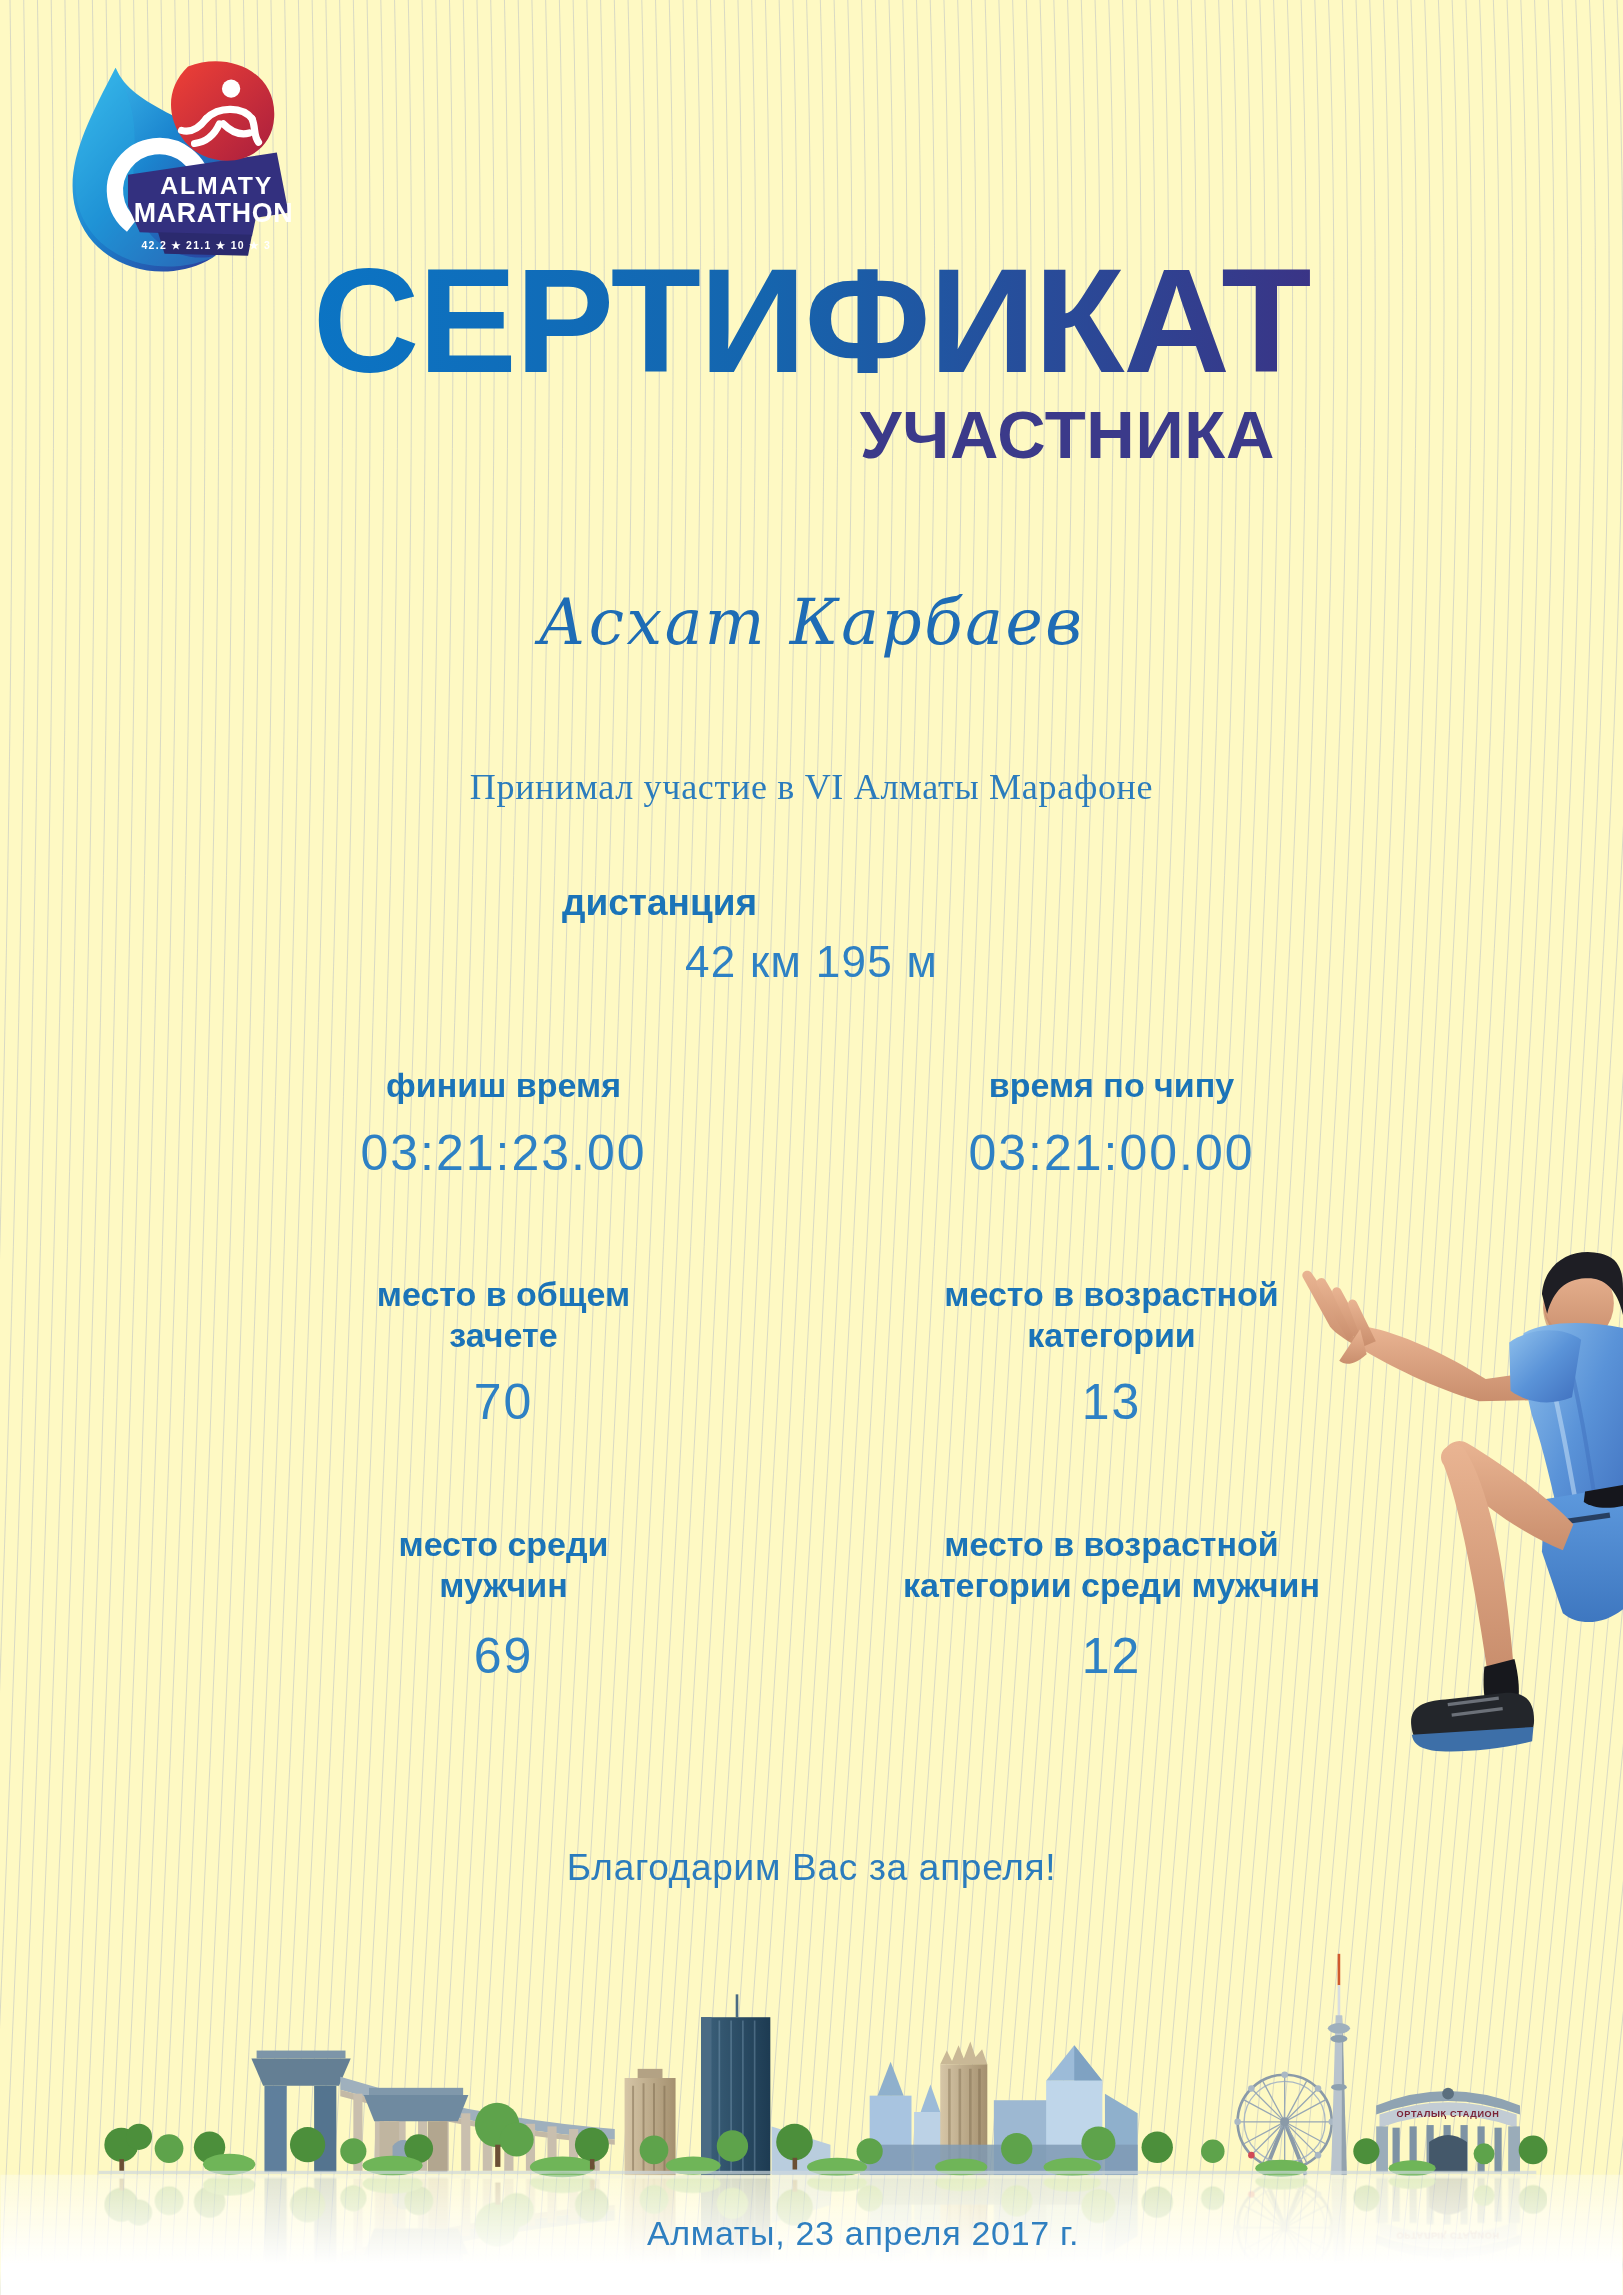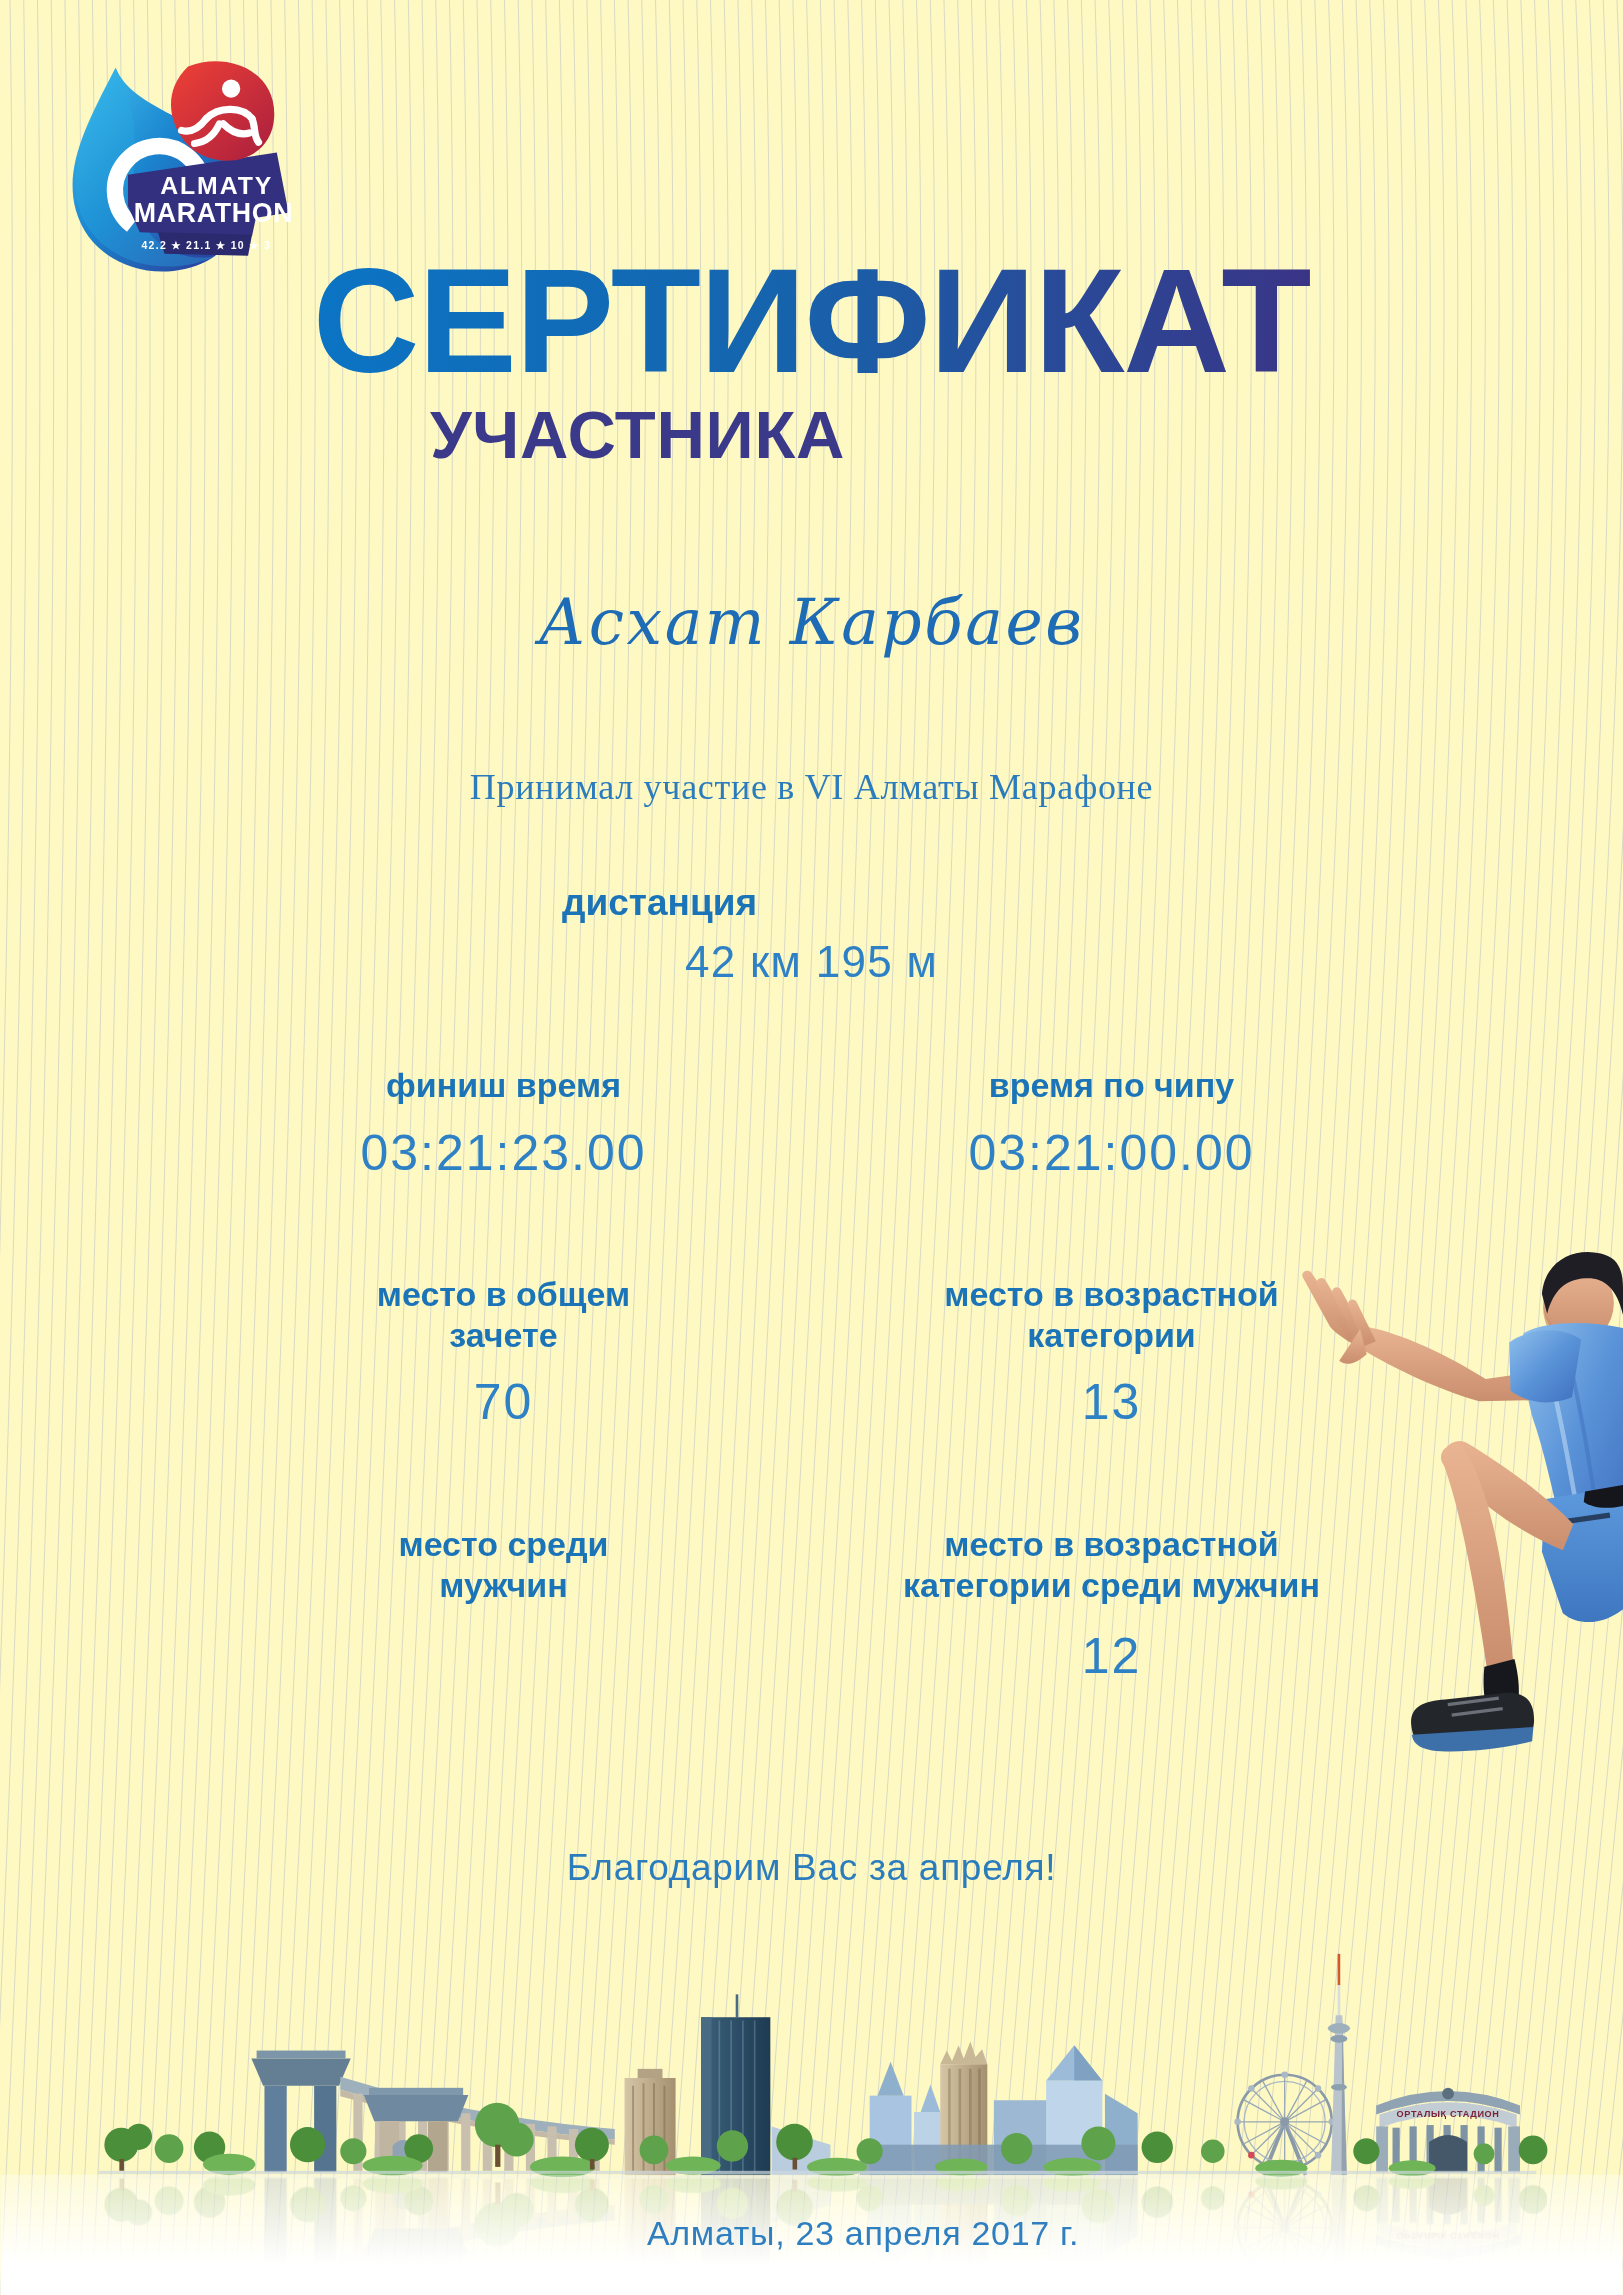--- a/index.html
+++ b/index.html
@@ -1,21 +1,21 @@
 <!DOCTYPE html>
 <html style="font-size:10.5px"><head>
 <meta charset="utf-8">
 <style>
   html,body{margin:0;padding:0;background:#ffffff;}
   .page{position:relative;width:1623px;height:2295px;background:#fef9c3;overflow:hidden;
         font-family:"Liberation Sans",sans-serif;}
   #bg-lines{position:absolute;left:0;top:0;width:1623px;height:2295px;}
   .logo{position:absolute;left:60px;top:56px;width:243px;height:218px;}
   .title-svg{position:absolute;left:0;top:259px;width:1623px;height:131px;}
-  .subtitle{position:absolute;left:0;top:396px;right:348px;text-align:center;
+  .subtitle{position:absolute;left:0;top:396px;right:348px;text-align:right;
             font-size:67px;font-weight:bold;color:#3b3a8a;letter-spacing:0.7px;}
   .name{position:absolute;left:0;top:586px;width:1623px;text-align:center;
         font-family:"DejaVu Serif",serif;font-style:italic;font-size:63px;
         color:#1e6cb5;letter-spacing:2.6px;}
   .participation{position:absolute;left:0;top:766px;width:1623px;text-align:center;
         font-size:36px;color:#2b7cbd;letter-spacing:0.7px;font-family:Liberation Serif, serif;}
   .dist-label{position:absolute;left:0;top:882px;width:1319px;text-align:center;
         font-size:37px;font-weight:bold;color:#1b74b8;}
   .dist-value{position:absolute;left:0;top:937px;width:1623px;text-align:center;
         font-size:44px;color:#2e81c4;letter-spacing:1.3px;}
@@ -101,20 +101,21 @@
 зачете</div>
   <div class="cell col-r r2l res-label">место в возрастной
 категории</div>
   <div class="cell col-l r2v res-value">70</div>
   <div class="cell col-r r2v res-value">13</div>
 
   <div class="cell col-l r3l res-label">место среди
 мужчин</div>
   <div class="cell col-r r3l res-label">место в возрастной
 категории среди мужчин</div>
+  <div class="cell col-l r3v res-value">69</div>
   <div class="cell col-r r3v res-value">12</div>
 
   <div class="thanks">Благодарим Вас за апреля!</div>
 
   <svg class="runner" viewBox="0 0 520 815">
     <defs>
       <linearGradient id="skinG" x1="0" y1="0" x2="0" y2="1">
         <stop offset="0" stop-color="#e9b492"></stop>
         <stop offset="1" stop-color="#c98e6d"></stop>
       </linearGradient>

